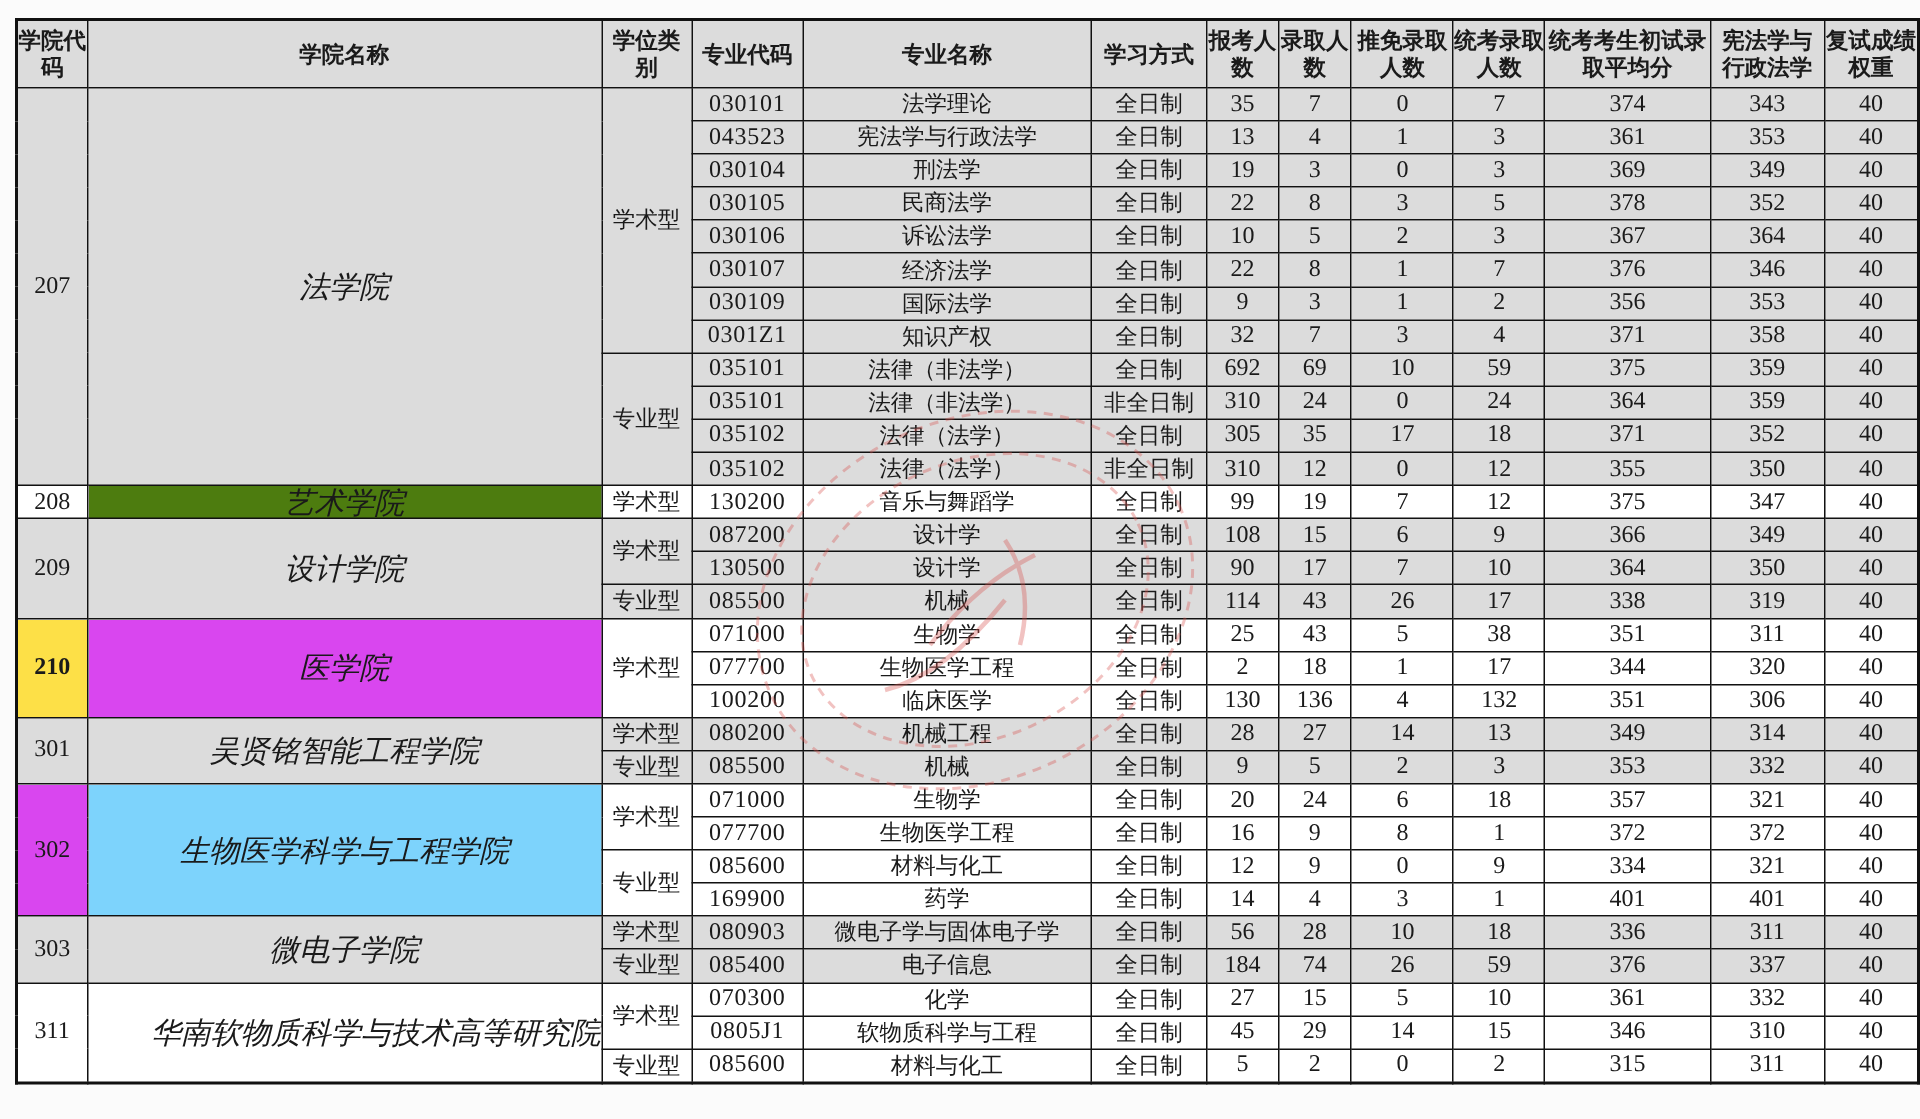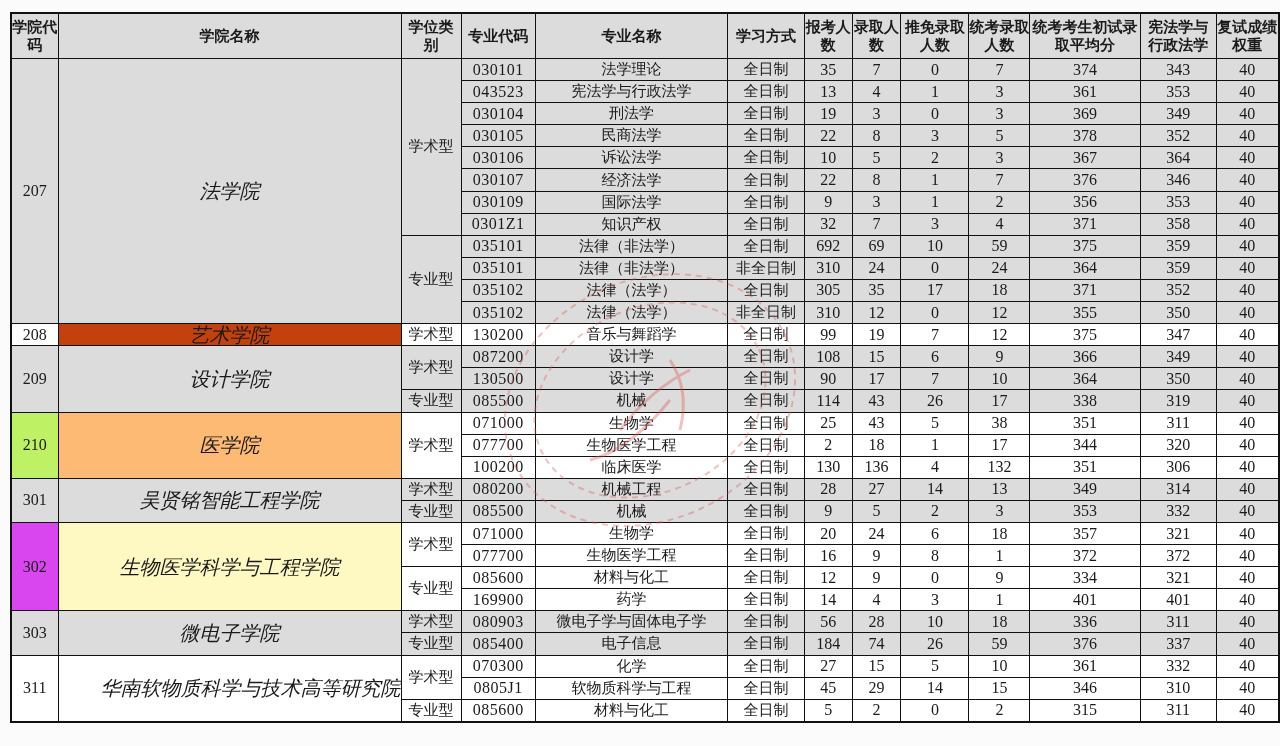--- a/index.html
+++ b/index.html
@@ -199,21 +199,21 @@
         <td class="num">310</td>
         <td class="num">12</td>
         <td class="num">0</td>
         <td class="num">12</td>
         <td class="num">355</td>
         <td class="num">350</td>
         <td class="num">40</td>
       </tr>
       <tr class="w">
         <td rowspan="1" class="num school-code" style="background: rgb(255, 255, 255);">208</td>
-        <td rowspan="1" class="school" style="background: #c2410c;">艺术学院</td>
+        <td rowspan="1" class="school" style="background: #4d7c0f;">艺术学院</td>
         <td rowspan="1">学术型</td>
         <td class="code">130200</td>
         <td class="">音乐与舞蹈学</td>
         <td class="">全日制</td>
         <td class="num">99</td>
         <td class="num">19</td>
         <td class="num">7</td>
         <td class="num">12</td>
         <td class="num">375</td>
         <td class="num">347</td>
@@ -253,22 +253,22 @@
         <td class="">全日制</td>
         <td class="num">114</td>
         <td class="num">43</td>
         <td class="num">26</td>
         <td class="num">17</td>
         <td class="num">338</td>
         <td class="num">319</td>
         <td class="num">40</td>
       </tr>
       <tr class="w">
-        <td rowspan="3" class="num school-code" style="background: #bef264;">210</td>
-        <td rowspan="3" class="school" style="background: #fdba74;">医学院</td>
+        <td rowspan="3" class="num school-code" style="background: #fde047; font-weight: bold;">210</td>
+        <td rowspan="3" class="school" style="background: #d946ef;">医学院</td>
         <td rowspan="3">学术型</td>
         <td class="code">071000</td>
         <td class="">生物学</td>
         <td class="">全日制</td>
         <td class="num">25</td>
         <td class="num">43</td>
         <td class="num">5</td>
         <td class="num">38</td>
         <td class="num">351</td>
         <td class="num">311</td>
@@ -321,21 +321,21 @@
         <td class="num">9</td>
         <td class="num">5</td>
         <td class="num">2</td>
         <td class="num">3</td>
         <td class="num">353</td>
         <td class="num">332</td>
         <td class="num">40</td>
       </tr>
       <tr class="w">
         <td rowspan="4" class="num school-code" style="background: #d946ef;">302</td>
-        <td rowspan="4" class="school" style="background: #fef9c3; margin-top: 16px;">生物医学科学与工程学院</td>
+        <td rowspan="4" class="school" style="background: #7dd3fc; margin-top: 16px;">生物医学科学与工程学院</td>
         <td rowspan="2">学术型</td>
         <td class="code">071000</td>
         <td class="">生物学</td>
         <td class="">全日制</td>
         <td class="num">20</td>
         <td class="num">24</td>
         <td class="num">6</td>
         <td class="num">18</td>
         <td class="num">357</td>
         <td class="num">321</td>

